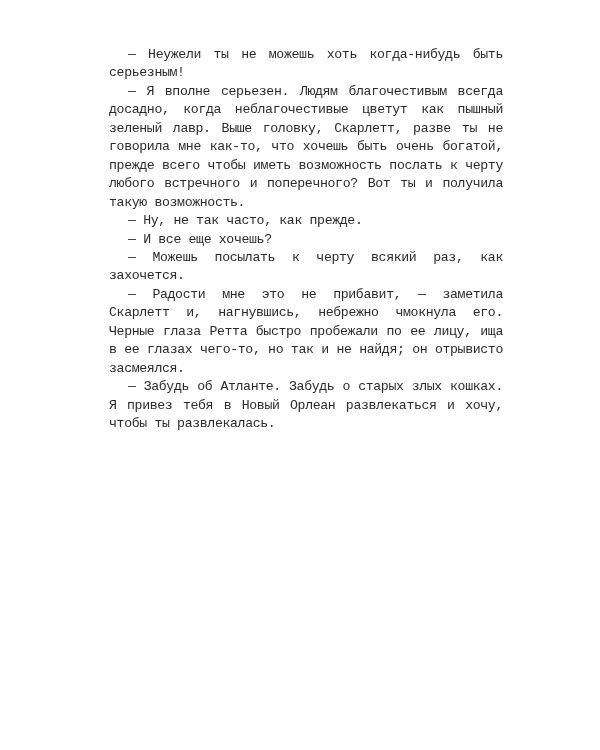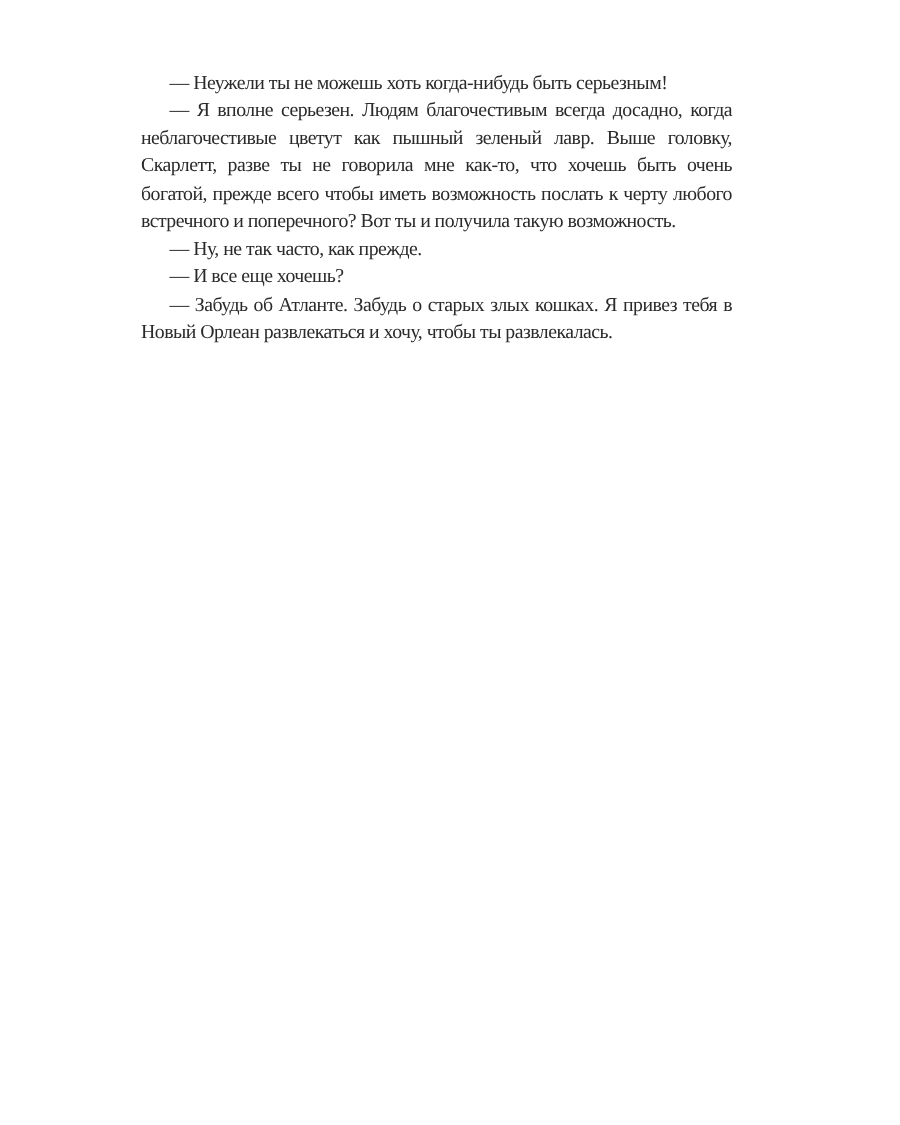--- a/index.html
+++ b/index.html
@@ -1,32 +1,34 @@
 <!DOCTYPE html>
 <html><head>
 <meta charset="utf-8">
 <style>
   html, body { margin: 0; padding: 0; background: #ffffff; }
   body { width: 600px; height: 750px; position: relative; overflow: hidden; }
   .page {
     position: absolute;
-    left: 94px;
+    left: 109px;
     top: 46px;
     width: 394px;
-    font-family: Liberation Serif, serif;
+    font-family: Liberation Mono, monospace;
     font-size: 13.2px;
     line-height: 18.45px;
     color: #2a2a2a;
     text-align: justify;
     letter-spacing: -0.35px;
   }
   .para { margin: 0; text-indent: 19px; }
 </style>
 </head>
 <body>
 
 <div class="page">
   <p class="para">— Неужели ты не можешь хоть когда-нибудь быть серьезным!</p>
   <p class="para">— Я вполне серьезен. Людям благочестивым всегда досадно, когда неблагочестивые цветут как пышный зеленый лавр. Выше головку, Скарлетт, разве ты не говорила мне как-то, что хочешь быть очень богатой, прежде всего чтобы иметь возможность по­слать к черту любого встречного и поперечного? Вот ты и получила такую возможность.</p>
   <p class="para">— Ну, не так часто, как прежде.</p>
   <p class="para">— И все еще хочешь?</p>
+  <p class="para">— Можешь посылать к черту всякий раз, как захочется.</p>
+  <p class="para">— Радости мне это не прибавит, — заметила Скарлетт и, нагнув­шись, небрежно чмокнула его. Черные глаза Ретта быстро про­бежали по ее лицу, ища в ее глазах чего-то, но так и не найдя; он отрывисто засмеялся.</p>
   <p class="para">— Забудь об Атланте. Забудь о старых злых кошках. Я привез тебя в Новый Орлеан развлекаться и хочу, чтобы ты развлекалась.</p>
 </div>
 
 </body></html>

